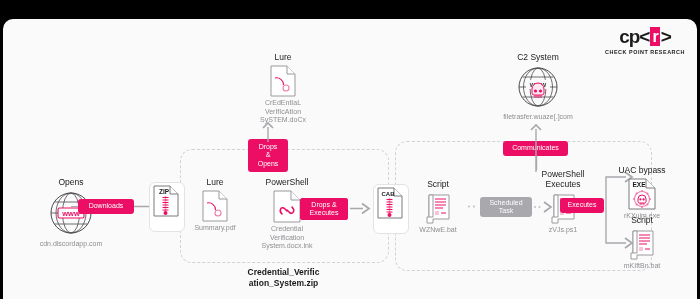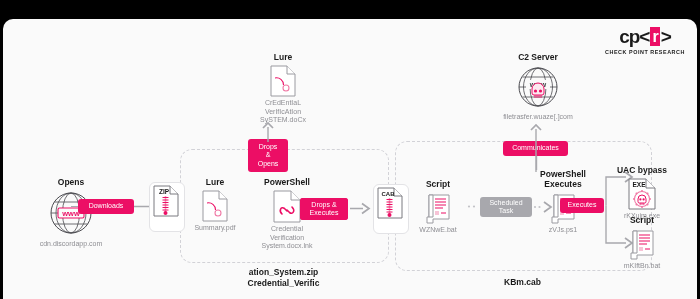--- a/index.html
+++ b/index.html
@@ -1,19 +1,19 @@
 <!DOCTYPE html>
 <html><head>
 <meta charset="utf-8">
 <style>
   html,body{margin:0;padding:0;background:#000;}
   body{width:700px;height:299px;overflow:hidden;font-family:"Liberation Sans",sans-serif;}
   #canvas{position:absolute;left:3px;top:19px;width:694px;height:293px;background:#fafafa;border-radius:10px;overflow:hidden;}
   .node{position:absolute;text-align:center;}
-  .ttl{font-size:8.5px;font-weight:bold;color:#1a1a1a;line-height:10px;white-space:nowrap;}
+  .ttl{font-size:8.5px;font-weight:normal;color:#1a1a1a;line-height:10px;white-space:nowrap;}
   .cap{font-size:7px;color:#8e8e93;line-height:8.5px;margin-top:2px;}
   .cap.w{white-space:nowrap;}
   .badge{position:absolute;background:#ec0e65;color:#fff;font-size:7px;line-height:8.5px;
          border-radius:3px;display:flex;align-items:center;justify-content:center;text-align:center;
          font-weight:normal;padding:2px 4px;box-sizing:border-box;}
   .badge.gray{background:#a8a8ad;}
   .cont{position:absolute;border:1px dashed #d2d2d7;border-radius:12px;}
   .contlbl{position:absolute;text-align:center;font-size:8.5px;font-weight:bold;color:#1a1a1a;line-height:10.5px;}
   .box{position:absolute;border:1px solid #e3e3e6;border-radius:6px;background:#fff;}
   svg{display:block;overflow:visible;}
@@ -33,28 +33,25 @@
       <span>cp</span>
         <span>&lt;</span>
         <span class="rbox">r</span>
         <span>&gt;</span>
     </div>
     <div class="logotext">CHECK POINT RESEARCH</div>
   </div>
 
   <div class="cont" style="left:177px;top:130px;width:207px;height:112px;"></div>
   <div class="contlbl" style="left:177px;top:248px;width:207px;">
+    <div>Credential_Verific</div>
     <div>ation_System.zip</div>
-    <div>Credential_Verific</div>
   </div>
 
   <div class="cont" style="left:392px;top:122px;width:255px;height:128px;"></div>
-  <div class="contlbl" style="left:392px;top:258px;width:255px;">
-    <span>KBm.cab</span>
-  </div>
 
   <div class="node" style="left:18px;top:158px;width:100px;">
     <div class="ttl">Opens</div>
     <div style="display:flex;justify-content:center;margin-top:3px;">
       <svg width="46" height="46" viewBox="0 0 46 46">
         <circle cx="23" cy="23" r="20" fill="none" stroke="#4a4a4f" stroke-width="1"></circle>
         <ellipse cx="23" cy="23" rx="8.5" ry="20" fill="none" stroke="#4a4a4f" stroke-width="0.8"></ellipse>
         <ellipse cx="23" cy="23" rx="15" ry="20" fill="none" stroke="#4a4a4f" stroke-width="0.8"></ellipse>
         <line x1="3" y1="23" x2="43" y2="23" stroke="#4a4a4f" stroke-width="0.8"></line>
         <line x1="6.5" y1="12" x2="39.5" y2="12" stroke="#4a4a4f" stroke-width="0.8"></line>
@@ -267,21 +264,21 @@
       <path d="M2 6 L7 1 L12 6" fill="none" stroke="#a8a8ad" stroke-width="1.7"></path>
     </svg>
   </div>
   <div class="arrow" style="left:532px;top:137px;">
     <svg width="3" height="14" viewBox="0 0 3 14">
         <line x1="1.5" y1="0" x2="1.5" y2="14" stroke="#a8a8ad" stroke-width="1.4"></line>
       </svg>
   </div>
 
   <div class="node" style="left:480px;top:33px;width:110px;">
-    <div class="ttl">C2 Server</div>
+    <div class="ttl">C2 System</div>
     <div style="display:flex;justify-content:center;margin-top:3px;">
       <svg width="44" height="44" viewBox="0 0 44 44">
         <circle cx="22" cy="22" r="19" fill="none" stroke="#4a4a4f" stroke-width="1"></circle>
         <ellipse cx="22" cy="22" rx="8" ry="19" fill="none" stroke="#4a4a4f" stroke-width="0.8"></ellipse>
         <ellipse cx="22" cy="22" rx="14.5" ry="19" fill="none" stroke="#4a4a4f" stroke-width="0.8"></ellipse>
         <line x1="3" y1="22" x2="41" y2="22" stroke="#4a4a4f" stroke-width="0.8"></line>
         <line x1="6.5" y1="12" x2="37.5" y2="12" stroke="#4a4a4f" stroke-width="0.8"></line>
         <line x1="6.5" y1="32" x2="37.5" y2="32" stroke="#4a4a4f" stroke-width="0.8"></line>
         <rect x="10" y="15" width="24" height="9" rx="1" fill="#fafafa" stroke="none"></rect>
         <text x="22" y="22" font-family="Liberation Sans, sans-serif" font-size="7" font-weight="bold" fill="#4a4a4f" text-anchor="middle">www</text>

